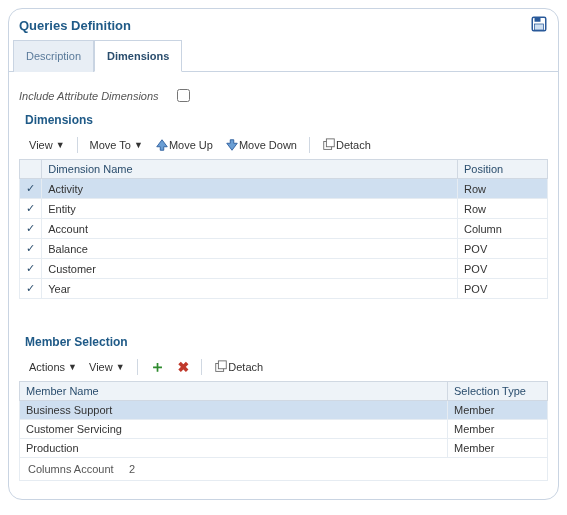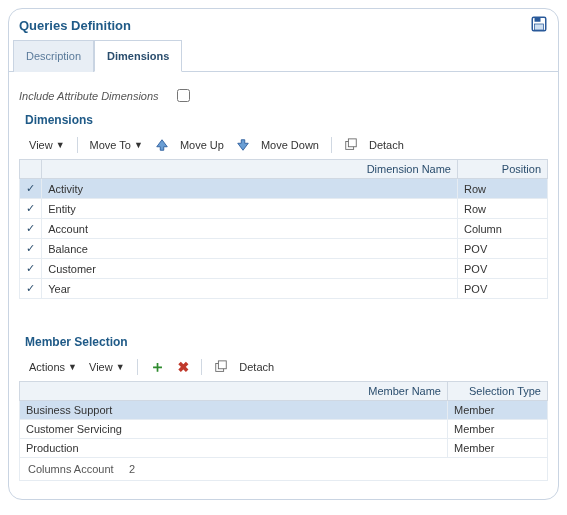--- a/index.html
+++ b/index.html
@@ -91,34 +91,34 @@
     gap: 3px;
     cursor: pointer;
   }
   .menu-btn .caret {
     font-size: 9px;
     color: #333;
   }
   .tool-item {
     display: inline-flex;
     align-items: center;
-    gap: 11px;
+    gap: 0;
     cursor: pointer;
     color: #333;
     text-align: center;
   }
   table {
     width: 100%;
     border-collapse: collapse;
     font-size: 11px;
   }
   thead th {
     background: #eef3f8;
     border: 1px solid #d0d8e2;
-    text-align: right;
+    text-align: left;
     font-weight: normal;
     color: #2a4d6d;
     padding: 3px 6px;
   }
   tbody td {
     border: 1px solid #e6ecf2;
     padding: 3px 6px;
     background: #fff;
   }
   tbody tr.selected td {

